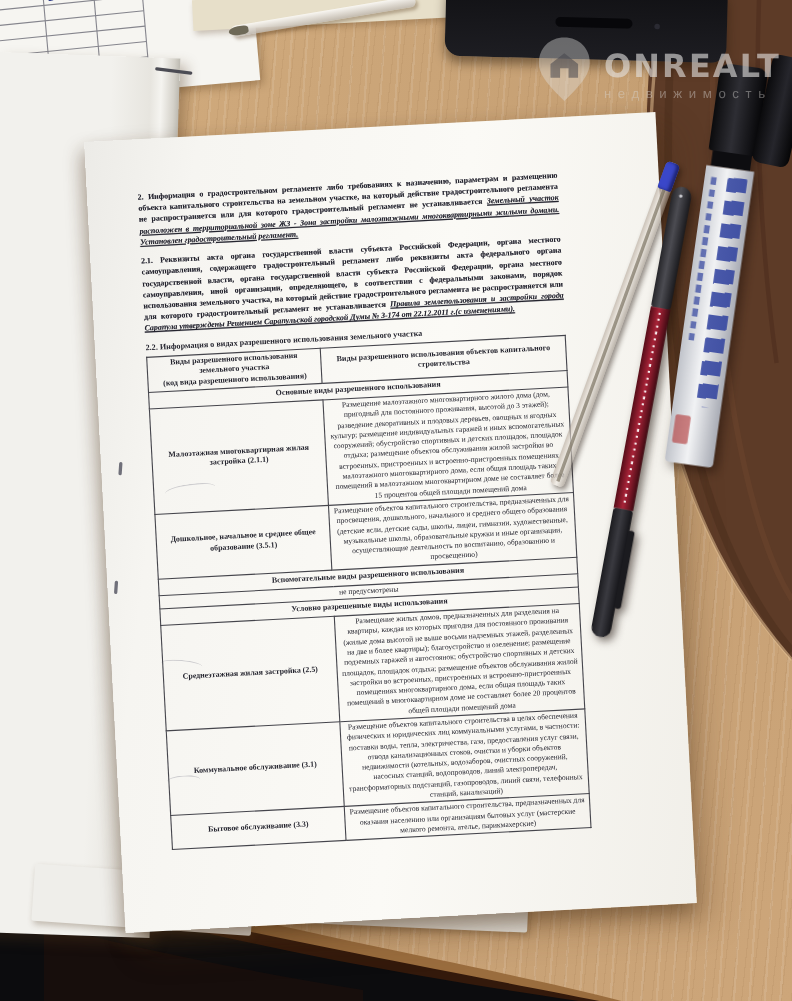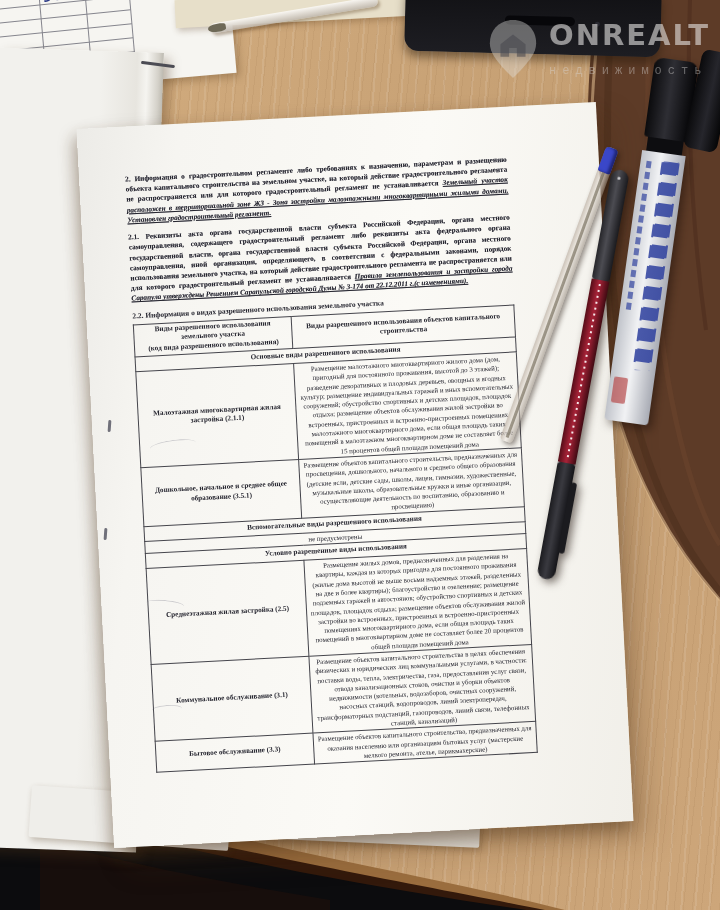--- a/index.html
+++ b/index.html
@@ -97,26 +97,26 @@
   .marker1 .mlabels{position:absolute;right:5px;top:8px;height:210px;width:18px;opacity:.85;
     transform:skewY(-4deg);border-radius:2px;
     background:repeating-linear-gradient(180deg,#2d3f9e 0 13px,rgba(0,0,0,0) 13px 21px);}
   .marker1 .mline{position:absolute;left:6px;top:10px;height:150px;width:5px;opacity:.7;
     background:repeating-linear-gradient(180deg,#31439f 0 7px,rgba(0,0,0,0) 7px 11px);}
   .marker1 .mred{position:absolute;left:4px;top:228px;width:14px;height:26px;opacity:.6;
     background:#b23333;border-radius:2px;}
   .marker2{left:703px;top:52px;width:34px;height:100px;transform:rotate(12deg);
     background:linear-gradient(90deg,#0a0a0c,#26262c 50%,#050506);border-radius:8px;}
   
-  .watermark{position:absolute;left:486px;top:18px;z-index:9;display:flex;
+  .watermark{position:absolute;left:486px;top:32px;z-index:9;display:flex;
     align-items:flex-end;gap:9px;pointer-events:none;}
   .wm-text .brand{font-family:"DejaVu Sans",sans-serif;font-weight:bold;font-size:29px;
     letter-spacing:2px;color:rgba(230,228,226,.60);}
-  .wm-text .tagline{font-family:Liberation Mono, monospace;font-size:12px;
-    letter-spacing:6px;color:rgba(218,215,212,.42);margin-top:12px;}
+  .wm-text .tagline{font-family:Liberation Sans, sans-serif;font-size:12px;
+    letter-spacing:6px;color:rgba(218,215,212,.42);margin-top:1px;}
 </style>
 </head>
 <body>
 
 <div class="scene">
 
   <div class="desk"></div>
 
   <svg class="bg-svg" width="720" height="910" viewBox="0 0 720 910">
 

